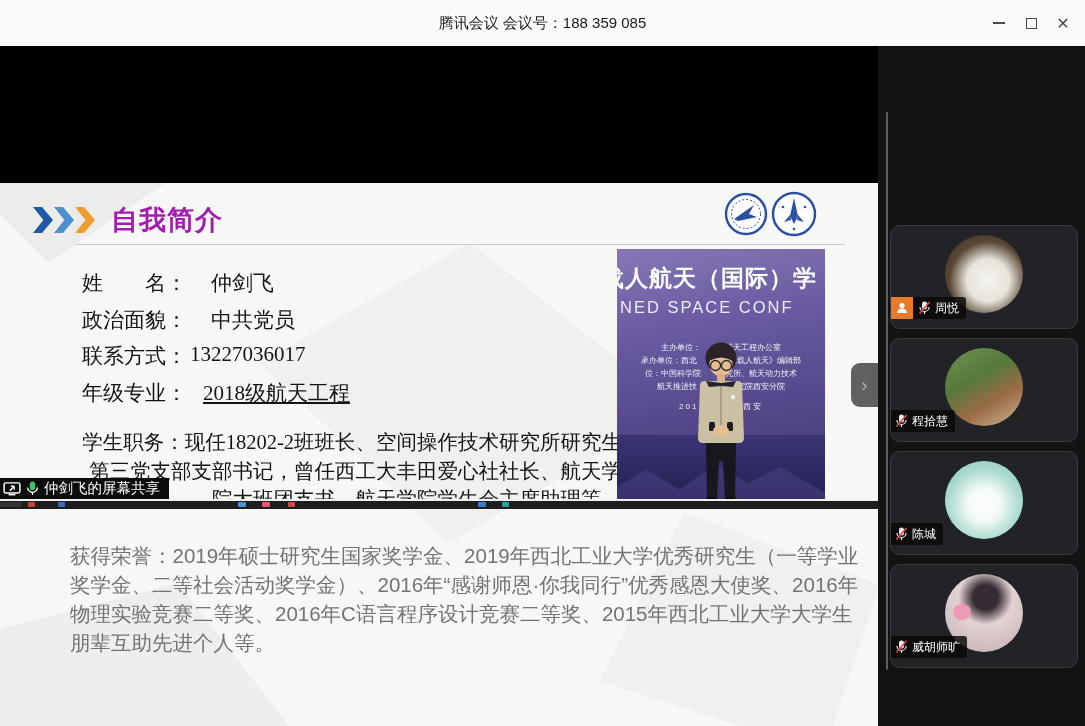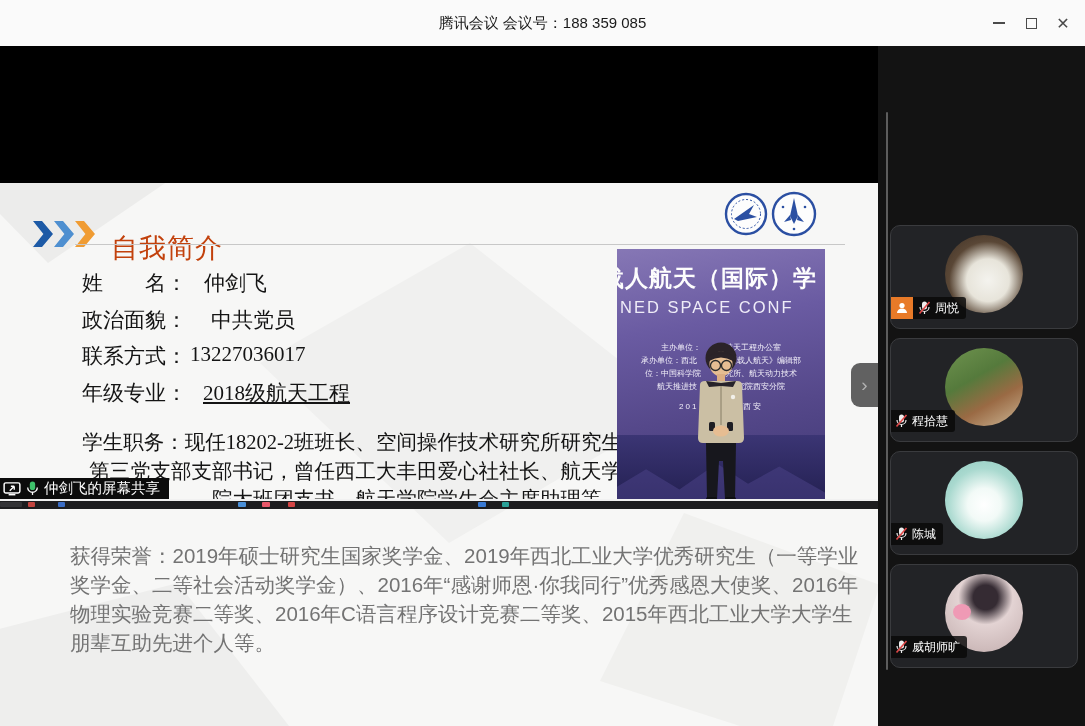--- a/index.html
+++ b/index.html
@@ -31,30 +31,30 @@
         clip-path:polygon(0 30%,60% 0,100% 100%,0 100%); }
   .p4 { left:600px; top:330px; width:280px; height:240px; background:#f0f0ee;
         clip-path:polygon(30% 0,100% 30%,80% 100%,0 70%); }
 
   .slide-header { position:absolute; left:33px; top:19px; display:flex; align-items:center; }
   .chev { width:20px; height:26px; margin-right:1px;
           clip-path:polygon(0 0,45% 0,100% 50%,45% 100%,0 100%,52% 50%); }
   .chev.c1 { background:#1d5aa6; }
   .chev.c2 { background:#4e8fd0; }
   .chev.c3 { background:#f09c33; }
-  .slide-title { margin-left:15px; font-size:27px; font-weight:normal; color:#c2410c; letter-spacing:1px;margin-top:28px; }
+  .slide-title { margin-left:15px; font-size:27px; font-weight:bold; color:#a21caf; letter-spacing:1px; }
   .header-line { position:absolute; left:75px; top:61px; width:770px; height:1px; background:#c8c8c8; }
 
   .logo { position:absolute; }
   .logo svg { display:block; }
 
   .info { position:absolute; left:82px; top:86px; font-family:"Liberation Serif", serif;
           font-size:21px; color:#141414; }
   .info-row { display:flex; height:22px; margin-bottom:14.5px;text-align:right; }
-  .iv0 { margin-left:17px; } .iv1 { margin-left:24px; } .iv2 { margin-left:3px; } .iv3 { margin-left:16px;text-decoration:underline; }
+  .iv0 { margin-left:24px; } .iv1 { margin-left:24px; } .iv2 { margin-left:3px; } .iv3 { margin-left:16px;text-decoration:underline; }
 
   .duties { position:absolute; left:77px; top:245px; width:545px; font-family:"Liberation Serif", serif;
             font-size:20.5px; line-height:28.5px; color:#141414;text-align:right; }
   .honors { position:absolute; left:70px; top:358px; width:792px; font-family:Liberation Sans, sans-serif;
             font-size:20.5px; line-height:29px; color:#737373; }
 
   
   .photo { position:absolute; left:617px; top:66px; width:208px; height:258px; overflow:hidden;
            background:linear-gradient(170deg,#8677b5 0%,#6a5ba2 30%,#55488a 62%,#3d3672 100%); }
   .pb1 { position:absolute; top:14px; left:-16px; width:260px; white-space:nowrap; color:#fdfdfd;

